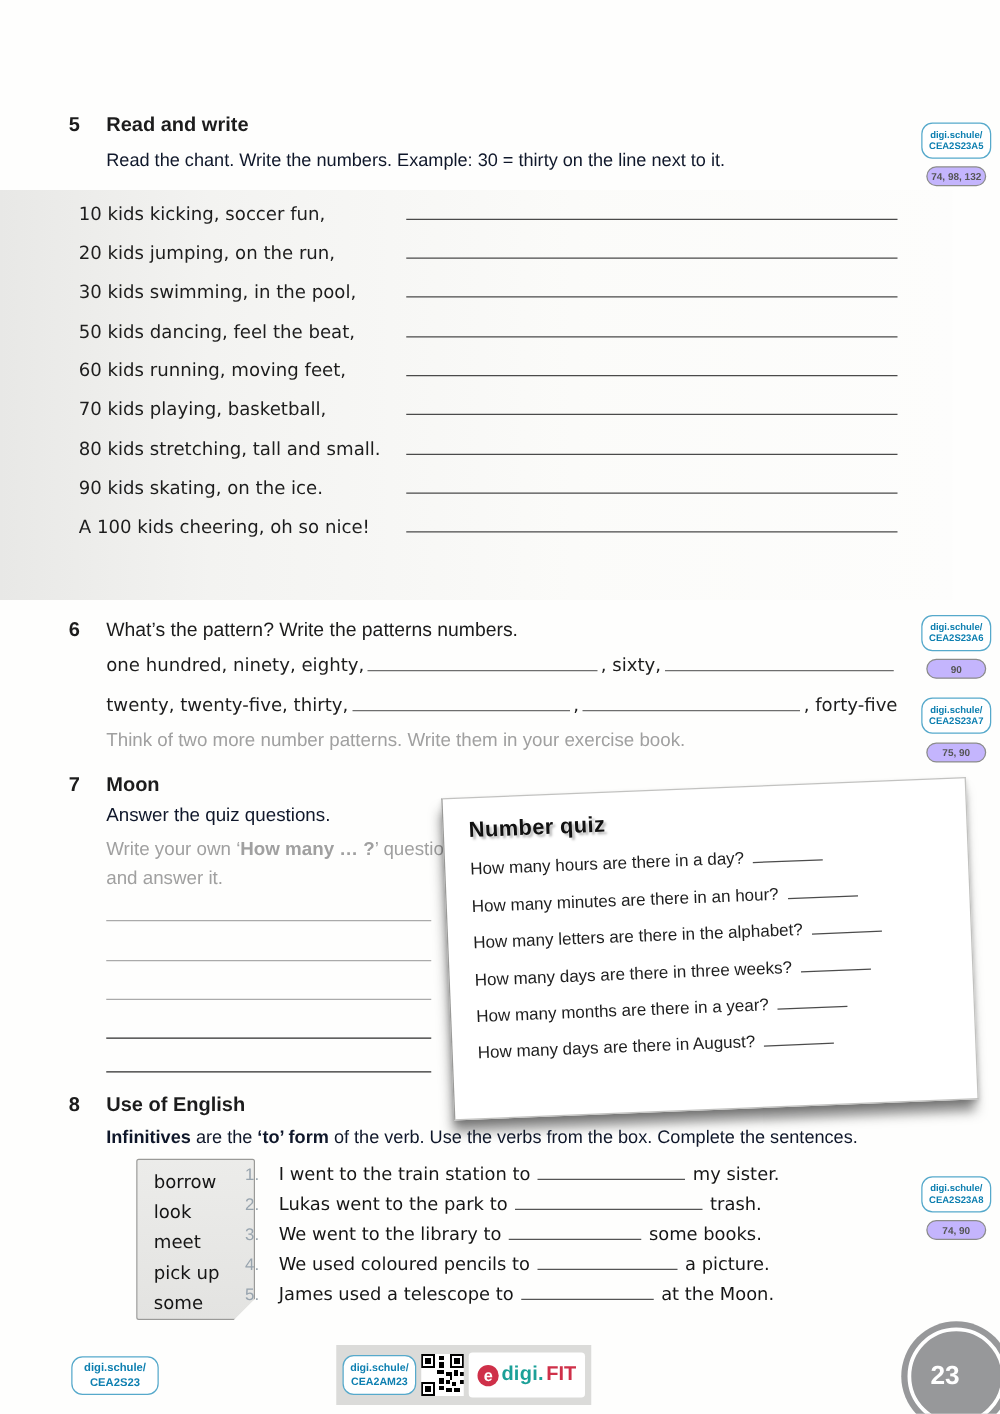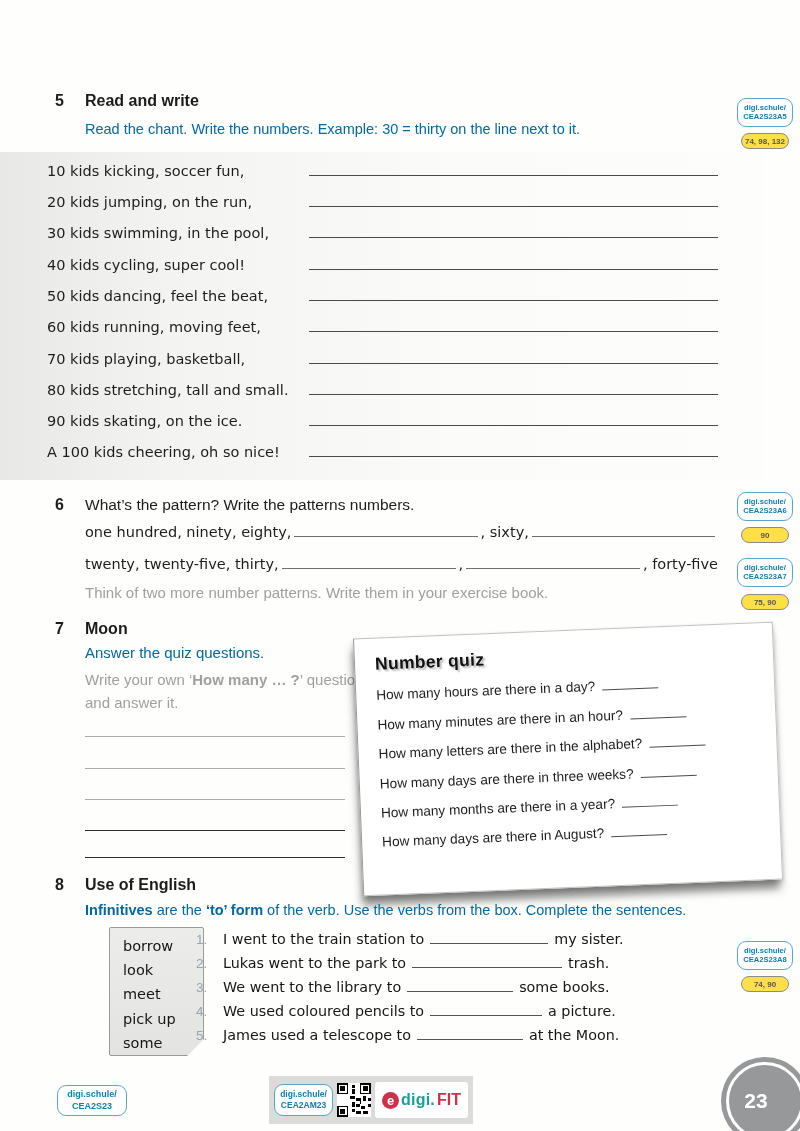--- a/index.html
+++ b/index.html
@@ -7,40 +7,40 @@
   body {
     position:relative; overflow:hidden; background:#fefefd;
     font-family:"Liberation Sans", sans-serif; color:#222;
   }
   .abs { position:absolute; }
 
   
   .sec-num  { position:absolute; left:55px; font-weight:bold; font-size:16px; color:#1c1c1c; }
   .sec-title{ position:absolute; left:85px; font-weight:bold; font-size:16px; color:#1c1c1c; }
   .sec-title.normal { font-weight:normal; font-size:15.5px; }
-  .instr { position:absolute; left:85px; font-size:14.5px; color:#0369a1; }
+  .instr { position:absolute; left:85px; font-size:14.5px; color:#0f172a; }
 
   
   .dbadge {
     position:absolute; left:737px; width:56px;
     border:1.4px solid #56a9cb; border-radius:9px; background:#fff;
     color:#0d7fb0; font-weight:bold; font-size:7.6px; line-height:1.25;
     text-align:center; padding:4px 1px; cursor:pointer;
   }
   .pill {
     position:absolute; left:741px; width:48px;
-    border:1px solid #8b8b8b; border-radius:8px; background:#fde047;
+    border:1px solid #8b8b8b; border-radius:8px; background:#c4b5fd;
     color:#555; font-weight:bold; font-size:8px; text-align:center; padding:2.5px 2px;
   }
 
   
   .chant-panel {
     position:absolute; left:0; top:152px; width:762px; height:328px;
     background:linear-gradient(90deg,#e8e8e6 0%, #f3f3f1 22%, #fbfbf9 60%, #fdfdfc 100%);
-    padding:10px 44px 0 47px;
+    padding:10px 44px 0 63px;
   }
   .chant-row { display:flex; align-items:baseline; height:22px; margin-bottom:9.3px;
     font-family:"DejaVu Sans", sans-serif; font-size:14.5px; color:#1d1d1d; }
   .chant-label { width:262px; flex:none; }
   .rule { flex:1; border-bottom:1.3px solid #4a4a4a; height:0.95em; }
 
   
   .p-row { position:absolute; left:85px; width:633px; display:flex; align-items:baseline;
     font-family:"DejaVu Sans", sans-serif; font-size:14.5px; color:#1d1d1d; }
   .p-row .blank { flex:1; border-bottom:1.1px solid #6e6e6e; height:0.95em; margin:0 3px; }
@@ -124,24 +124,20 @@
   <div class="chant-row">
     <span class="chant-label">10 kids kicking, soccer fun,</span>
     <span class="rule"></span>
   </div>
   <div class="chant-row">
     <span class="chant-label">20 kids jumping, on the run,</span>
     <span class="rule"></span>
   </div>
   <div class="chant-row">
     <span class="chant-label">30 kids swimming, in the pool,</span>
-    <span class="rule"></span>
-  </div>
-  <div class="chant-row">
-    <span class="chant-label">40 kids cycling, super cool!</span>
     <span class="rule"></span>
   </div>
   <div class="chant-row">
     <span class="chant-label">50 kids dancing, feel the beat,</span>
     <span class="rule"></span>
   </div>
   <div class="chant-row">
     <span class="chant-label">60 kids running, moving feet,</span>
     <span class="rule"></span>
   </div>

